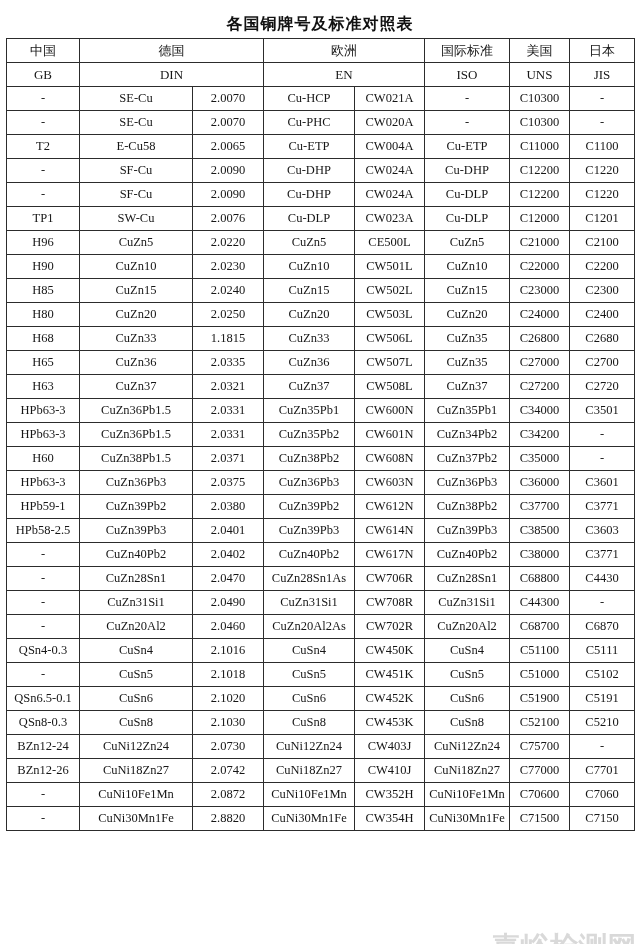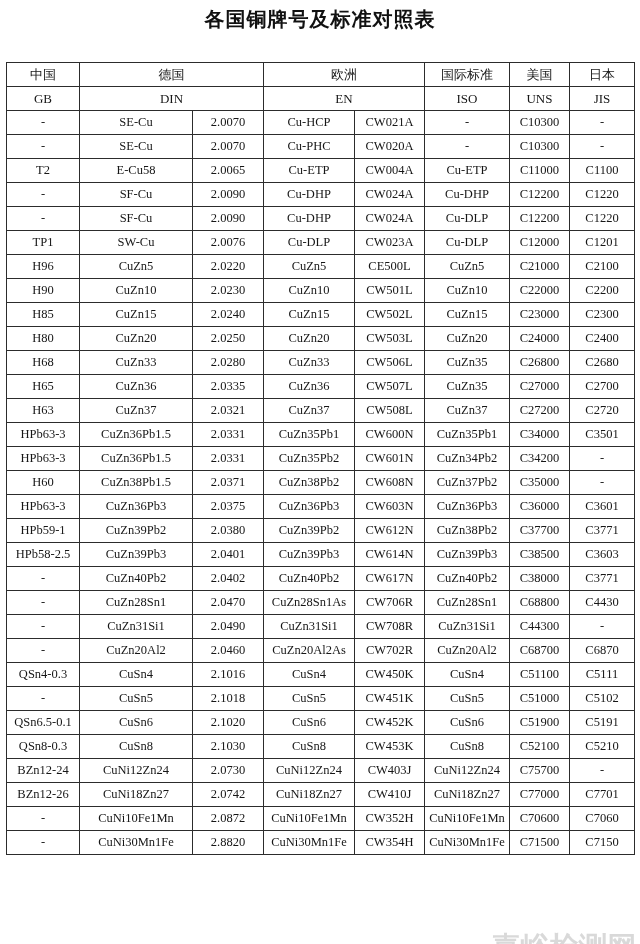--- a/index.html
+++ b/index.html
@@ -13,36 +13,35 @@
     position: relative;
   }
   .page {
     position: relative;
     width: 640px;
     height: 944px;
     background: #ffffff;
   }
   .page-title {
     margin: 0;
-    padding-top: 6px;
+    padding-top: 14px;
     height: 24px;
     text-align: center;
-    font-size: 20px;
+    font-size: 16px;
     font-weight: bold;
     color: #111111;
     letter-spacing: 1px;
     font-family: "Liberation Serif", "DejaVu Serif", serif;
   }
   table.std-table {
     border-collapse: collapse;
     table-layout: fixed;
     width: 628px;
     margin-left: 6px;
     background: #ffffff;
-    margin-top: 32px;
   }
   .std-table th, .std-table td {
     border: 1px solid #2c2c2c;
     height: 23px;
     line-height: 23px;
     padding: 0;
     text-align: center;
     vertical-align: middle;
     font-size: 12.5px;
     font-weight: normal;
@@ -214,21 +213,21 @@
           <td>2.0250</td>
           <td>CuZn20</td>
           <td>CW503L</td>
           <td>CuZn20</td>
           <td>C24000</td>
           <td>C2400</td>
         </tr>
         <tr>
           <td>H68</td>
           <td>CuZn33</td>
-          <td>2.0280</td>
+          <td>1.1815</td>
           <td>CuZn33</td>
           <td>CW506L</td>
           <td>CuZn35</td>
           <td>C26800</td>
           <td>C2680</td>
         </tr>
         <tr>
           <td>H65</td>
           <td>CuZn36</td>
           <td>2.0335</td>

